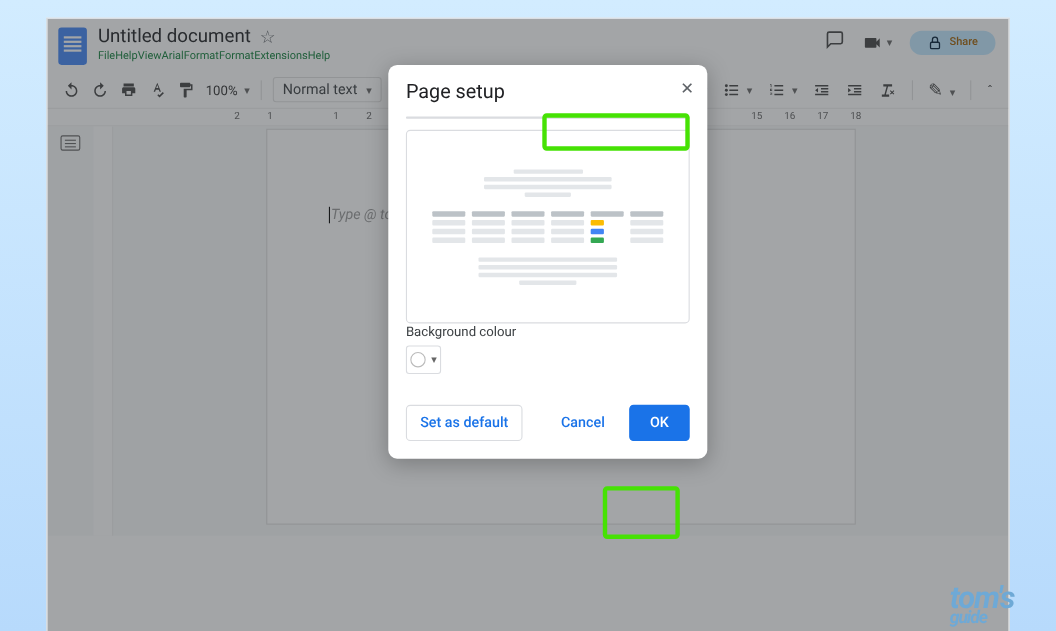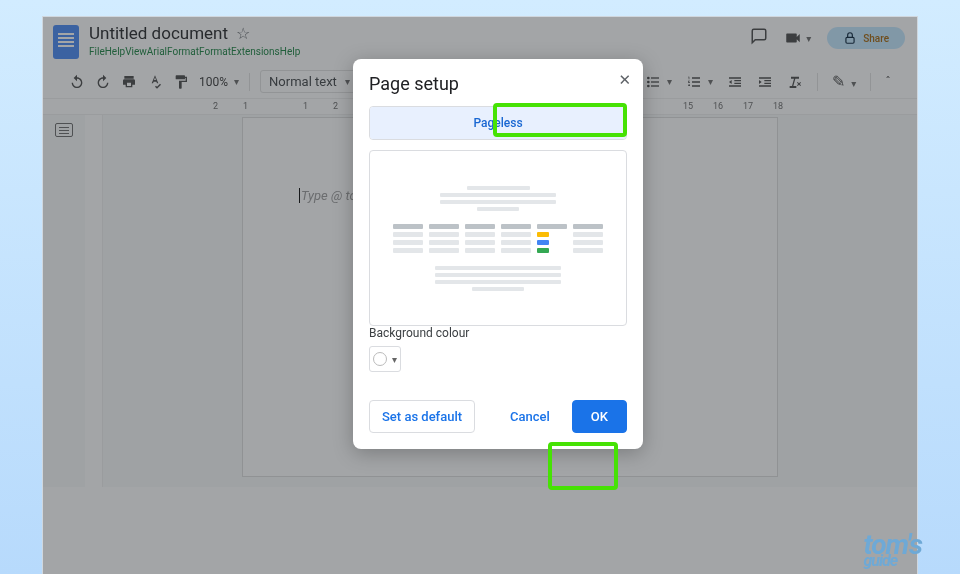--- a/index.html
+++ b/index.html
@@ -32,21 +32,21 @@
 .header{display:flex;align-items:flex-start;padding:6px 12px 0 10px;height:48px;}
 .doc-icon{width:26px;height:34px;background:#4285f4;border-radius:3px;position:relative;margin-right:10px;margin-top:2px;}
 .doc-icon:before{content:"";position:absolute;left:5px;right:5px;top:8px;height:2px;background:#fff;box-shadow:0 4px 0 #fff,0 8px 0 #fff,0 12px 0 #fff;}
 .title-row{display:flex;align-items:center;gap:8px;font-size:17px;color:#202124}
 .star{color:#5f6368;font-size:16px}
 .menu-row{display:flex;font-size:10px;color:#15803d;margin-top:3px}
 .menu-row span{cursor:default}
 .header-right{margin-left:auto;display:flex;align-items:center;gap:16px;padding-top:4px}
 .hr-icon{color:#444;font-size:17px}
 .share-btn{background:var(--share-bg);border-radius:18px;padding:4px 16px;display:flex;align-items:center;gap:6px;color:#a16207;font-weight:500;font-size:10px}
-.toolbar{display:flex;align-items:center;gap:10px;height:34px;padding:0 26px;border-bottom:1px solid #eee}
+.toolbar{display:flex;align-items:center;gap:10px;height:34px;padding:0 14px;border-bottom:1px solid #eee}
 .tool{color:#444;font-size:14px;display:flex;align-items:center;gap:4px}
 .tool svg{width:16px;height:16px;fill:#444}
 .zoom{font-size:12px;color:#333}
 .dd{font-size:10px;color:#666;margin-left:2px}
 .style-box{border:1px solid #e0e0e0;border-radius:3px;padding:3px 8px;font-size:13px;display:flex;align-items:center;gap:6px}
 .sep{width:1px;height:18px;background:#e0e0e0}
 .toolbar-right{margin-left:auto;display:flex;align-items:center;gap:14px}
 .pencil{color:#444;font-size:16px}
 .ruler{position:relative;height:16px;background:#fff;border-bottom:1px solid #eee}
 .ruler .marks{position:absolute;left:210px;right:40px;top:0;height:100%;}
@@ -265,21 +265,20 @@
     </div>
   </div>
 
   <div class="dim"></div>
 
   <div class="dialog">
     <span class="close-x">✕</span>
     <h2>Page setup</h2>
 
     <div class="tabs">
-      <div class="tab active">Pageless</div>
     </div>
 
     <div class="illus">
       <div class="illus-inner">
         <div class="para" style="width:30%"></div>
         <div class="para" style="width:55%"></div>
         <div class="para" style="width:55%"></div>
         <div class="para" style="width:20%"></div>
         <div class="grid">
           <div class="col">

